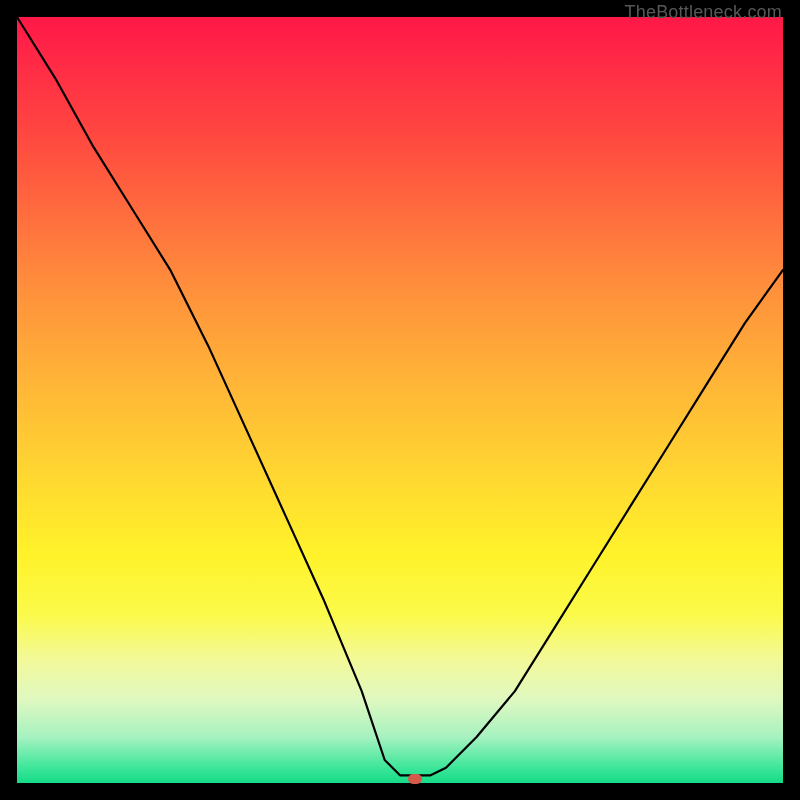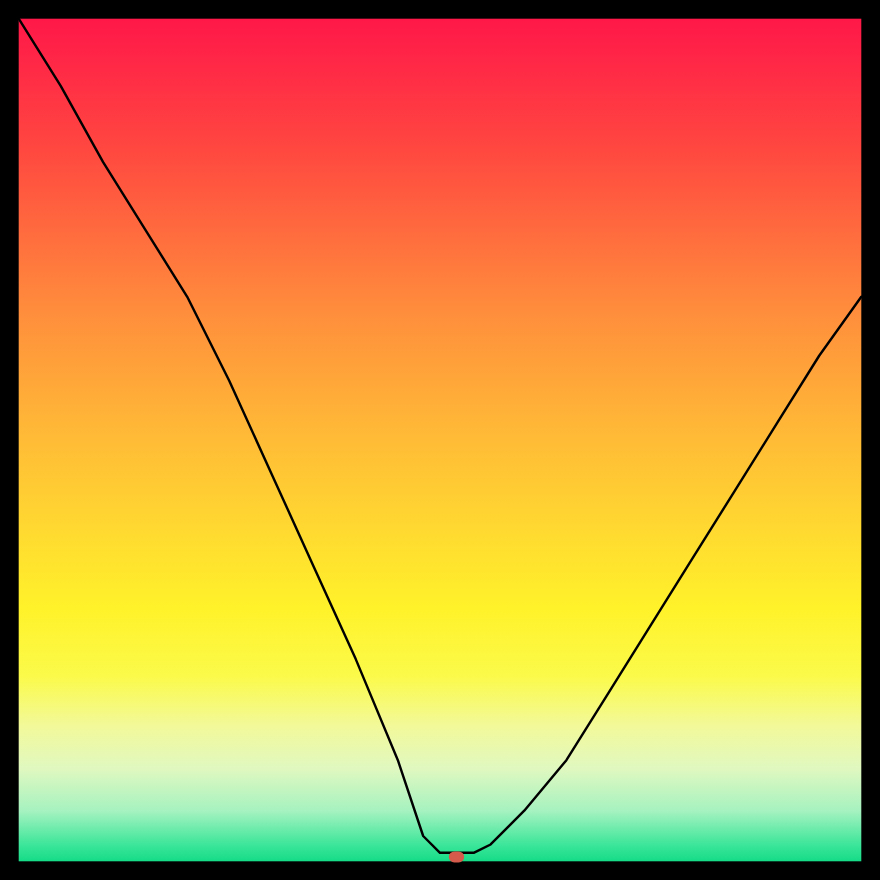--- a/index.html
+++ b/index.html
@@ -75,14 +75,15 @@
   <div class="plot-area">
 
     <svg class="curve" viewBox="0 0 766 766" preserveAspectRatio="none">
       <path id="curve-path" d="M0.0 0.0 L38.3 61.3 L76.6 130.2 L114.9 191.5 L153.2 252.8 L191.5 329.4 L229.8 413.6 L268.1 497.9 L306.4 582.2 L344.7 674.1 L367.7 743.0 L383.0 758.3 L398.3 758.3 L413.6 758.3 L429.0 750.7 L459.6 720.0 L497.9 674.1 L536.2 612.8 L574.5 551.5 L612.8 490.2 L651.1 429.0 L689.4 367.7 L727.7 306.4 L766.0 252.8" fill="none" stroke="#000" stroke-width="2.2" stroke-linecap="round" stroke-linejoin="round"></path>
     </svg>
 
     <div class="marker" id="marker" style="left: 391.32px; top: 757.17px;"></div>
 
   </div>
 
+  <div class="watermark">TheBottleneck.com</div>
 
 </div>
 
 </body></html>

